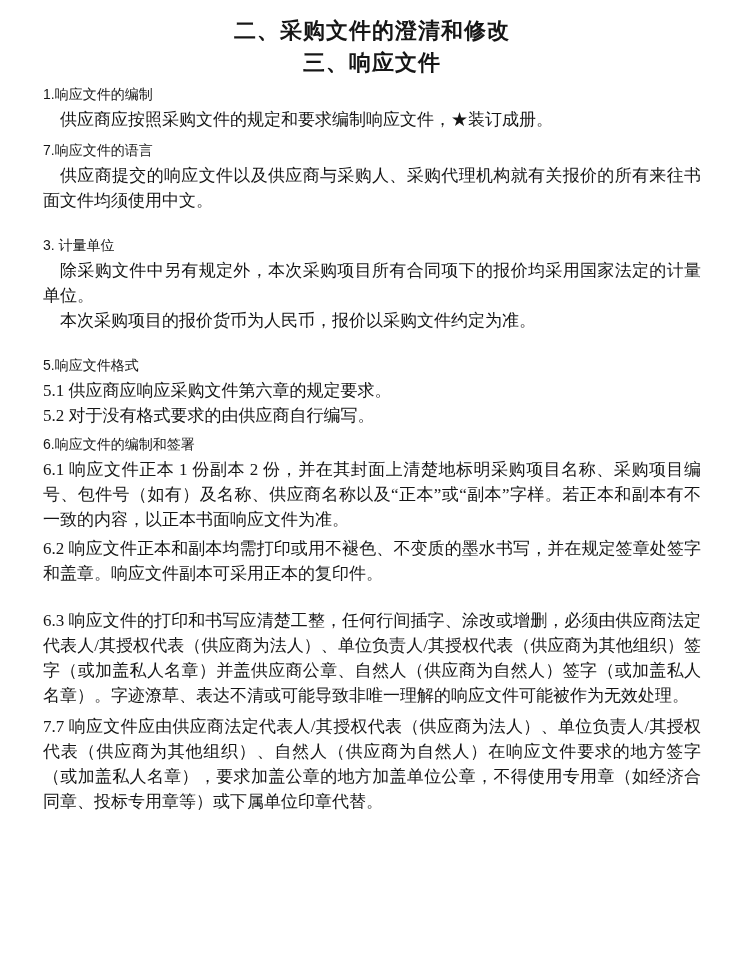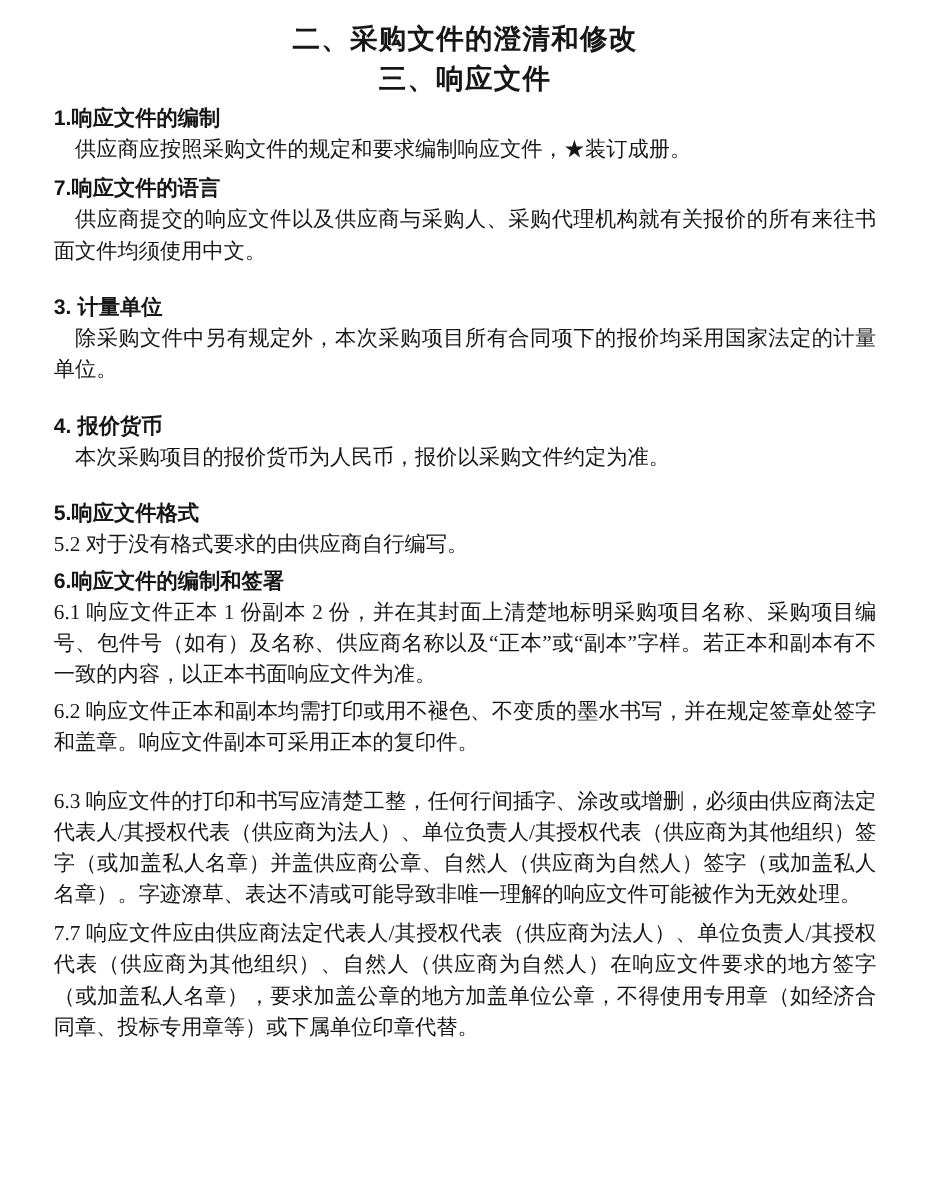--- a/index.html
+++ b/index.html
@@ -32,22 +32,22 @@
     text-align: justify;
     text-justify: inter-ideograph;
   }
   .lead-para {
     margin-top: 32px;
     text-indent: 2em;
   }
   .item-body { text-indent: 1em; }
   .item-heading {
     font-family: "Liberation Sans", "DejaVu Sans", sans-serif;
-    font-weight: 700;
-    font-size: 17px;
+    font-weight: 400;
+    font-size: 14px;
     line-height: 25px;
     text-align: left;
   }
   .mt3 { margin-top: 20px; }
   .mt4 { margin-top: 4px; }
   .mt5 { margin-top: 22px; }
   .mt6 { margin-top: 6px; }
 </style>
 </head>
 <body>
@@ -61,24 +61,24 @@
 
   <h2 class="item-heading mt4">1.响应文件的编制</h2>
   <p class="para item-body">供应商应按照采购文件的规定和要求编制响应文件，★装订成册。</p>
 
   <h2 class="item-heading mt6">7.响应文件的语言</h2>
   <p class="para item-body">供应商提交的响应文件以及供应商与采购人、采购代理机构就有关报价的所有来往书面文件均须使用中文。</p>
 
   <h2 class="item-heading mt3">3. 计量单位</h2>
   <p class="para item-body">除采购文件中另有规定外，本次采购项目所有合同项下的报价均采用国家法定的计量单位。</p>
 
-  <h2 class="item-heading mt3">4. 报价货币</h2>
   <p class="para item-body">本次采购项目的报价货币为人民币，报价以采购文件约定为准。</p>
 
   <h2 class="item-heading mt3">5.响应文件格式</h2>
+  <p class="para">5.1 供应商应响应采购文件第六章的规定要求。</p>
   <p class="para">5.2 对于没有格式要求的由供应商自行编写。</p>
 
   <h2 class="item-heading mt4">6.响应文件的编制和签署</h2>
   <p class="para">6.1 响应文件正本 1 份副本 2 份，并在其封面上清楚地标明采购项目名称、采购项目编号、包件号（如有）及名称、供应商名称以及“正本”或“副本”字样。若正本和副本有不一致的内容，以正本书面响应文件为准。</p>
   <p class="para mt4">6.2 响应文件正本和副本均需打印或用不褪色、不变质的墨水书写，并在规定签章处签字和盖章。响应文件副本可采用正本的复印件。</p>
   <p class="para mt5">6.3 响应文件的打印和书写应清楚工整，任何行间插字、涂改或增删，必须由供应商法定代表人/其授权代表（供应商为法人）、单位负责人/其授权代表（供应商为其他组织）签字（或加盖私人名章）并盖供应商公章、自然人（供应商为自然人）签字（或加盖私人名章）。字迹潦草、表达不清或可能导致非唯一理解的响应文件可能被作为无效处理。</p>
   <p class="para mt6">7.7 响应文件应由供应商法定代表人/其授权代表（供应商为法人）、单位负责人/其授权代表（供应商为其他组织）、自然人（供应商为自然人）在响应文件要求的地方签字（或加盖私人名章），要求加盖公章的地方加盖单位公章，不得使用专用章（如经济合同章、投标专用章等）或下属单位印章代替。</p>
 
 </div>
 

